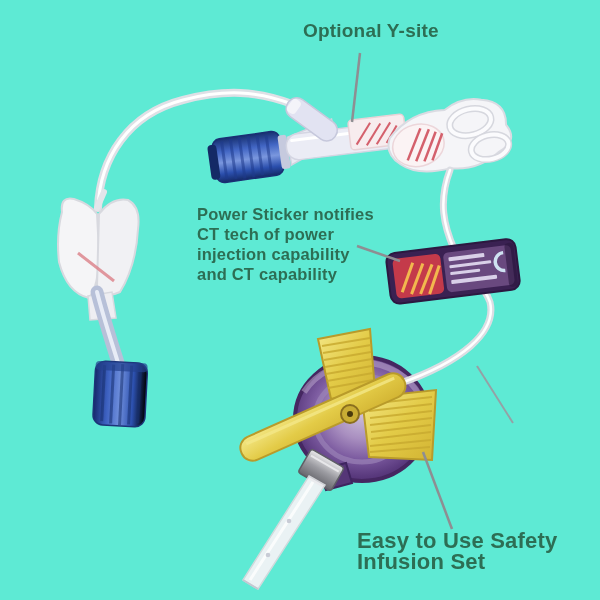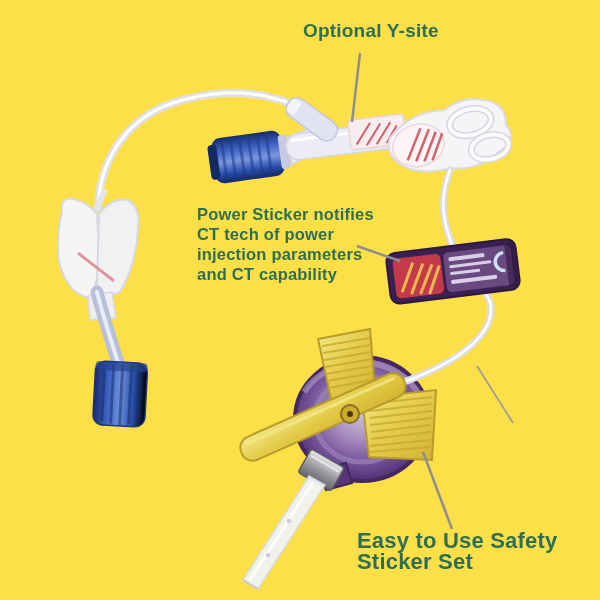--- a/index.html
+++ b/index.html
@@ -1,19 +1,19 @@
 <!DOCTYPE html>
 <html style="--caption-green: #2d6e54; --background: #ffffff; --pointer-gray: #8e8e92; --luer-blue: #2b4fad; --wing-yellow: #e3cb47; --disc-purple: #6a4a8e; --sticker-red: #c43a4a; --sticker-purple: #69497f; --tubing-gray: #e0e1e7;"><head>
 <meta charset="utf-8">
 <style>
   html,body{margin:0;padding:0;background:#ffffff;}
   #stage{
     position:relative;
     width:600px;height:600px;
-    background:#fde047;
+    background:#5eead4;
     overflow:hidden;
     font-family:"Liberation Sans",sans-serif;
   }
   .caption{
     position:absolute;
     font-weight:bold;
     color:var(--caption-green,#2d6e54);
     letter-spacing:.2px;
     white-space:nowrap;
   }
@@ -233,22 +233,22 @@
     <line x1="477" y1="366" x2="513" y2="423" stroke="#9a9aa0" stroke-width="2" opacity="0.9"></line>
   </svg>
 
   <div class="caption" id="cap-ysite">
     <div>Optional Y-site</div>
   </div>
 
   <div class="caption" id="cap-sticker">
     <div>Power Sticker notifies</div>
     <div>CT tech of power</div>
-    <div>injection parameters</div>
+    <div>injection capability</div>
     <div>and CT capability</div>
   </div>
 
   <div class="caption" id="cap-set">
     <div>Easy to Use Safety</div>
-    <div>Sticker Set</div>
+    <div>Infusion Set</div>
   </div>
 
 </div>
 
 </body></html>

